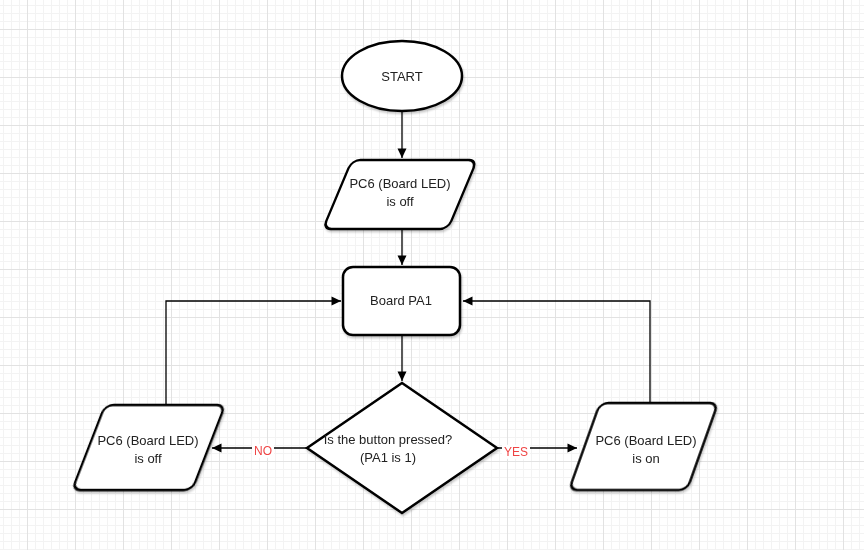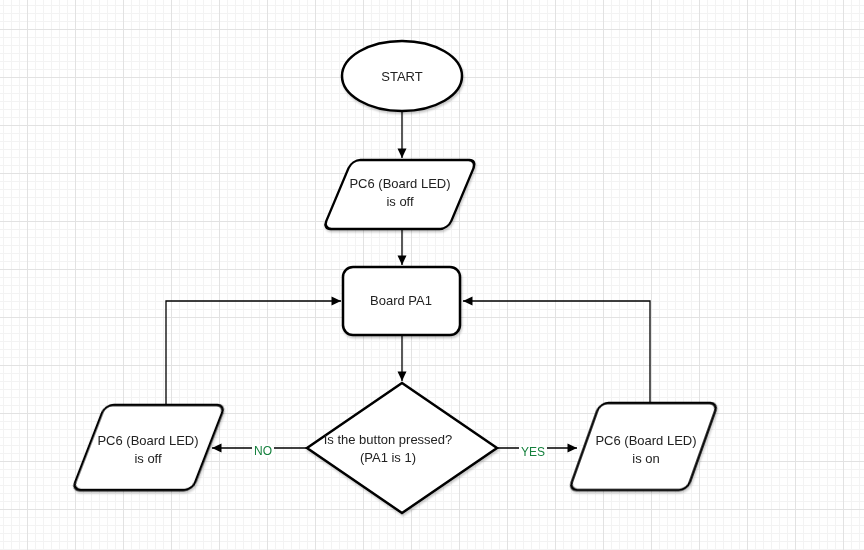--- a/index.html
+++ b/index.html
@@ -38,21 +38,21 @@
     color: #222222;
     text-align: center;
     white-space: pre-line;
     cursor: default;
   }
   .edge-label {
     position: absolute;
     transform: translate(-50%, -50%);
     font-size: 12px;
     line-height: 1.2;
-    color: #15803d;
+    color: #ef4444;
     background: #ffffff;
     padding: 0 2px;
     cursor: default;
   }
 </style>
 </head>
 <body>
 
 <div class="canvas">
 
@@ -94,15 +94,15 @@
 (PA1 is 1)</div>
 
   <div class="label" style="left:148px; top:450px">PC6 (Board LED)
 is off</div>
 
   <div class="label" style="left:646px; top:450px">PC6 (Board LED)
 is on</div>
 
   <div class="edge-label" style="left:263px; top:451px">NO</div>
 
-  <div class="edge-label" style="left:533px; top:452px">YES</div>
+  <div class="edge-label" style="left:516px; top:452px">YES</div>
 
 </div>
 
 </body></html>

